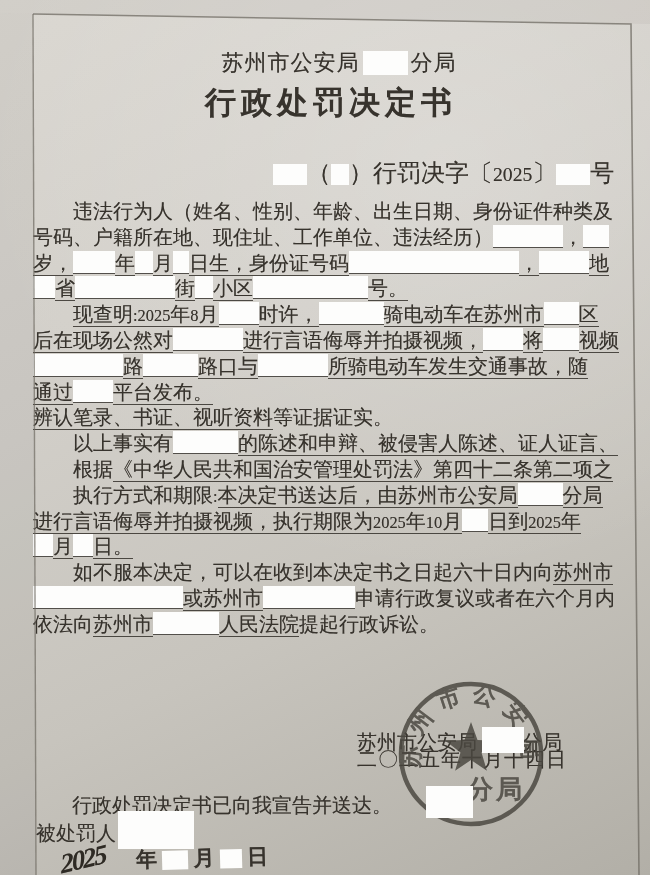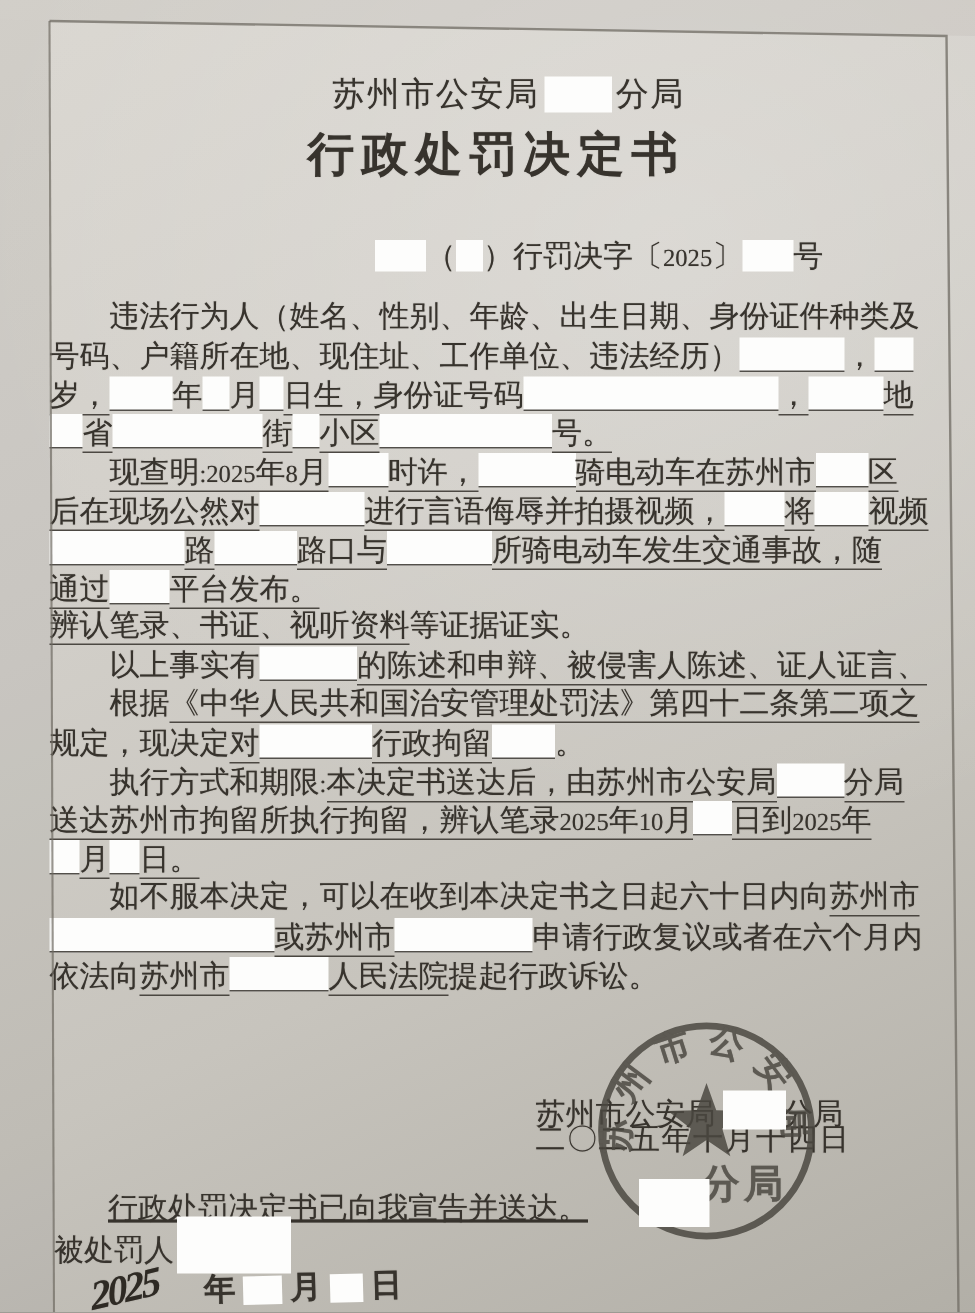--- a/index.html
+++ b/index.html
@@ -10,33 +10,33 @@
       linear-gradient(155deg,#dad7d1 0%,#d1cec8 38%,#c7c4bd 65%,#b2afa7 100%);
     font-family:"Liberation Serif","DejaVu Serif",serif;
     color:#37332d;
     text-shadow:0 0 0.6px rgba(56,52,46,0.5);
   }
   .abs{position:absolute;}
   
   .org-line{top:48px;left:0;right:0;text-align:center;font-size:22px;letter-spacing:1px;transform:translateX(14px);}
   .hbox{display:inline-block;background:#fdfdfc;width:45px;height:24px;vertical-align:-5px;margin:0 3px;}
   .title{top:82px;left:0;right:0;text-align:center;font-size:31px;font-weight:bold;letter-spacing:5px;transform:translateX(6px);}
-  .docno{top:157px;left:250px;font-size:20px;white-space:nowrap;}
+  .docno{top:157px;left:273px;font-size:24px;white-space:nowrap;}
   
   .body{top:199px;left:33px;width:604px;}
   .bl{white-space:nowrap;height:25.8px;line-height:25.8px;font-size:20px;}
   .bl.ind{padding-left:40px;}
   .u{border-bottom:1.5px solid rgba(52,48,42,0.85);padding-bottom:1px;}
   .rbox{display:inline-block;background:#fdfdfc;height:21px;vertical-align:-4px;}
   .num{font-family:"Liberation Serif","DejaVu Serif",serif;font-size:0.82em;letter-spacing:0;}
   
   .f-org{top:729px;left:357px;font-size:20px;white-space:nowrap;z-index:1;}
   .f-org .gap{display:inline-block;width:45px;}
   .f-date{top:746px;left:357px;font-size:20px;letter-spacing:1px;z-index:1;}
-  .announce{top:792px;left:72px;font-size:20px;text-decoration:underline;}
+  .announce{top:792px;left:72px;font-size:20px;}
   .punished{top:820px;left:36px;font-size:20px;}
   .sign-date{top:842px;left:60px;font-size:21px;font-weight:600;transform:rotate(-1.5deg);}
   .sign-date .rbox{height:19px;}
   .hand{display:inline-block;font-size:27px;font-style:italic;font-weight:bold;color:#2e2a24;
         transform:rotate(-12deg) skewX(-8deg);margin-right:30px;letter-spacing:-2px;}
   .seal{top:677px;left:393px;z-index:2;opacity:0.84;}
   .wbox{background:#fdfdfc;z-index:3;}
   .wbox.b1{top:727px;left:482px;width:42px;height:26px;}
   .wbox.b2{top:786px;left:426px;width:47px;height:32px;}
   .wbox.b3{top:811px;left:118px;width:76px;height:38px;}
@@ -66,23 +66,22 @@
       <div class="bl"><span><span>号码、户籍所在地、现住址、工作单位、违法经历）</span></span><span class="rbox u" style="width: 70px;"></span><span><span>，</span></span><span class="rbox u" style="width: 26px;"></span></div>
       <div class="bl"><span class="u"><span>岁，</span></span><span class="rbox u" style="width: 42px;"></span><span class="u"><span>年</span></span><span class="rbox u" style="width: 18px;"></span><span class="u"><span>月</span></span><span class="rbox u" style="width: 16px;"></span><span class="u"><span>日生，身份证号码</span></span><span class="rbox u" style="width: 170px;"></span><span class="u"><span>，</span></span><span class="rbox u" style="width: 50px;"></span><span class="u"><span>地</span></span></div>
       <div class="bl"><span class="rbox u" style="width: 22px;"></span><span class="u"><span>省</span></span><span class="rbox u" style="width: 100px;"></span><span class="u"><span>街</span></span><span class="rbox u" style="width: 18px;"></span><span class="u"><span>小区</span></span><span class="rbox u" style="width: 115px;"></span><span class="u"><span>号。</span></span></div>
       <div class="bl ind"><span class="u"><span>现查明</span><span class="num">:2025</span><span>年</span><span class="num">8</span><span>月</span></span><span class="rbox u" style="width: 40px;"></span><span class="u"><span>时许，</span></span><span class="rbox u" style="width: 65px;"></span><span class="u"><span>骑电动车在苏州市</span></span><span class="rbox u" style="width: 35px;"></span><span class="u"><span>区</span></span></div>
       <div class="bl"><span class="u"><span>后在现场公然对</span></span><span class="rbox u" style="width: 70px;"></span><span class="u"><span>进行言语侮辱并拍摄视频，</span></span><span class="rbox u" style="width: 40px;"></span><span class="u"><span>将</span></span><span class="rbox u" style="width: 36px;"></span><span class="u"><span>视频</span></span></div>
       <div class="bl"><span class="rbox u" style="width: 90px;"></span><span class="u"><span>路</span></span><span class="rbox u" style="width: 55px;"></span><span class="u"><span>路口与</span></span><span class="rbox u" style="width: 70px;"></span><span class="u"><span>所骑电动车发生交通事故，随</span></span></div>
       <div class="bl"><span class="u"><span>通过</span></span><span class="rbox u" style="width: 40px;"></span><span class="u"><span>平台发布。</span></span></div>
       <div class="bl"><span class="u"><span>辨认笔录、书证、视听资料</span></span><span><span>等证据证实。</span></span></div>
       <div class="bl ind"><span><span>以上事实有</span></span><span class="rbox u" style="width: 65px;"></span><span class="u"><span>的陈述和申辩、被侵害人陈述、证人证言、</span></span></div>
       <div class="bl ind"><span><span>根据</span></span><span class="u"><span>《中华人民共和国治安管理处罚法》第四十二条第二项之</span></span></div>
-      <div class="bl"><span><span>规定，现决定</span></span><span class="u"><span>对</span></span><span class="rbox u" style="width: 75px;"></span><span class="u"><span>行政拘留</span></span><span class="rbox u" style="width: 42px;"></span><span><span>。</span></span></div>
       <div class="bl ind"><span><span>执行方式和期限</span><span class="num">:</span></span><span class="u"><span>本决定书送达后，由苏州市公安局</span></span><span class="rbox u" style="width: 45px;"></span><span class="u"><span>分局</span></span></div>
-      <div class="bl"><span class="u"><span>送达苏州市拘留所执行拘留，辨认笔录</span><span class="num">2025</span><span>年</span><span class="num">10</span><span>月</span></span><span class="rbox u" style="width: 26px;"></span><span class="u"><span>日到</span><span class="num">2025</span><span>年</span></span></div>
+      <div class="bl"><span class="u"><span>进行言语侮辱并拍摄视频，执行期限为</span><span class="num">2025</span><span>年</span><span class="num">10</span><span>月</span></span><span class="rbox u" style="width: 26px;"></span><span class="u"><span>日到</span><span class="num">2025</span><span>年</span></span></div>
       <div class="bl"><span class="rbox u" style="width: 20px;"></span><span class="u"><span>月</span></span><span class="rbox u" style="width: 20px;"></span><span class="u"><span>日。</span></span></div>
       <div class="bl ind"><span><span>如不服本决定，可以在收到本决定书之日起六十日内向</span></span><span class="u"><span>苏州市</span></span></div>
       <div class="bl"><span class="rbox u" style="width: 150px;"></span><span class="u"><span>或苏州市</span></span><span class="rbox u" style="width: 92px;"></span><span><span>申请行政复议或者在六个月内</span></span></div>
       <div class="bl"><span><span>依法向</span></span><span class="u"><span>苏州市</span></span><span class="rbox u" style="width: 66px;"></span><span class="u"><span>人民法院</span></span><span><span>提起行政诉讼。</span></span></div>
     </div>
 
   <div class="abs f-org">
     <span>苏州市公安局</span><span class="gap"></span><span>分局</span>
   </div>
   <div class="abs f-date">二〇二五年十月十四日</div>

